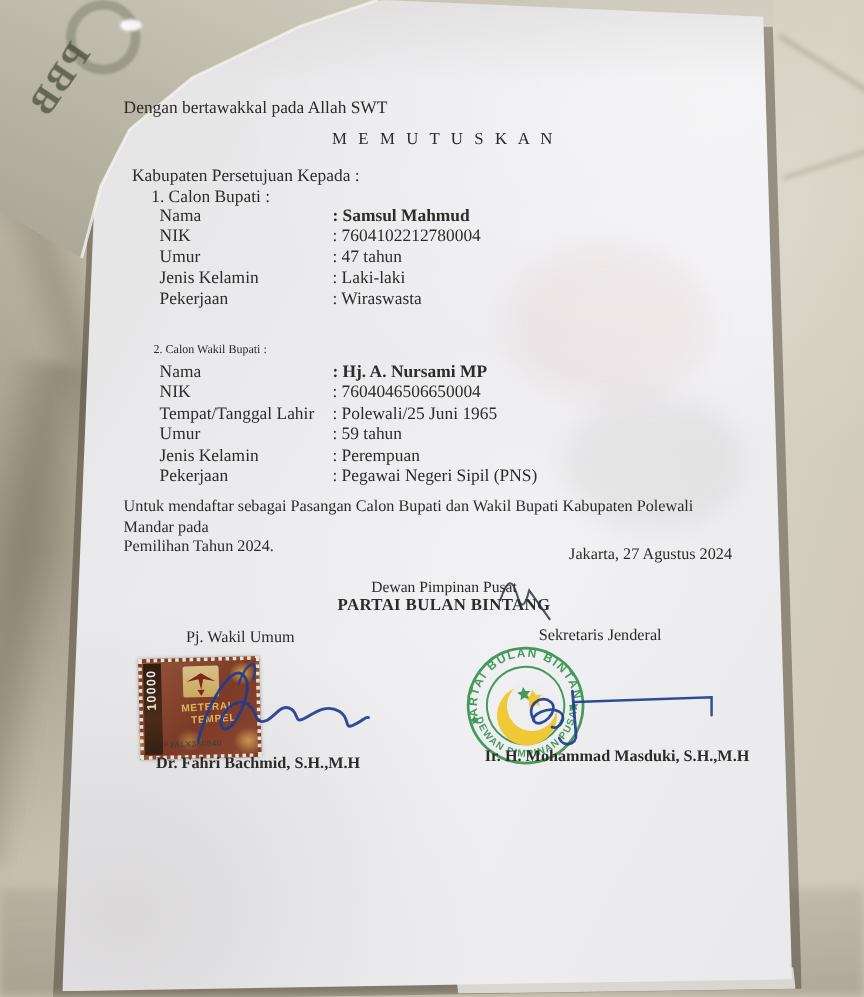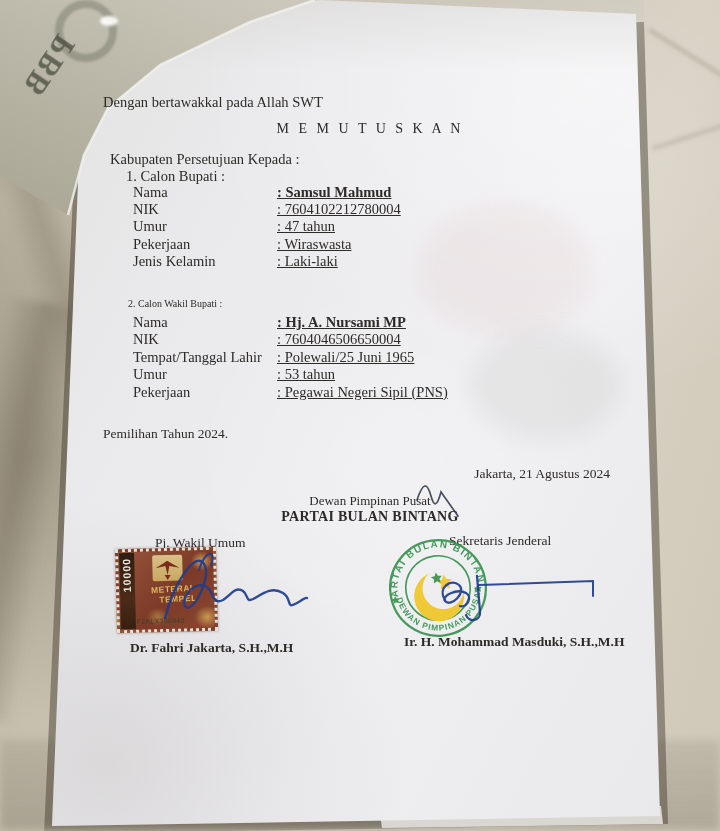--- a/index.html
+++ b/index.html
@@ -50,31 +50,31 @@
     background:linear-gradient(205deg,#ccc8bb 5%,#bdb9aa 45%,#aaa695 95%);}
   .fold-edge{left:0;top:0;width:340px;height:230px;pointer-events:none;}
   .pbb{left:16px;top:48px;font-weight:bold;font-size:31px;letter-spacing:2px;
     color:rgba(66,71,56,0.72);transform:rotate(-56deg) scaleX(-1);filter:blur(0.6px);}
   .pbb-circle{left:55px;top:0px;width:46px;height:46px;border-radius:50%;
     border:8px solid rgba(88,94,76,0.35);filter:blur(1px);}
   .fold-glare{left:100px;top:16px;width:18px;height:10px;border-radius:50%;
     background:rgba(255,255,255,0.9);filter:blur(1.5px);}
 
   
-  .doc-text{color:#2d2b28;margin-top:12px;}
+  .doc-text{color:#2d2b28;}
   .opening{left:103px;top:82px;font-size:14.5px;}
   .heading{left:140px;top:109px;width:460px;text-align:center;font-weight:normal;
            font-size:14px;letter-spacing:3px;}
   .intro{left:110px;top:139px;font-size:14.5px;}
   .sec-title1{left:126px;top:156px;font-size:14.5px;}
   .sec-title2{left:128px;top:286px;font-size:10px;}
   .rows{font-size:14.5px;}
   .rows1{left:133px;top:172px;}
   .rows2{left:133px;top:302px;}
-  .row{height:17.2px;white-space:nowrap;text-decoration:underline;}
+  .row{height:17.2px;white-space:nowrap;}
   .rows2 .row{height:17.4px;}
   .lbl{display:inline-block;width:144px;}
   .bold{font-weight:bold;}
   .closing{left:103px;top:414px;width:515px;font-size:13.5px;line-height:16.5px;}
   .dateline{left:310px;top:454px;width:300px;text-align:right;font-size:13.5px;}
   .org{left:140px;top:481px;width:460px;text-align:center;}
   .org-l1{font-size:13px;}
   .org-l2{font-size:14px;font-weight:bold;letter-spacing:0.3px;}
   .role-left{left:155px;top:523px;font-size:13.5px;}
   .role-right{left:449px;top:521px;font-size:13.5px;}
@@ -147,50 +147,54 @@
   <div class="row">
     <span class="lbl">Nama</span><span class="val bold">: Samsul Mahmud</span>
   </div>
   <div class="row">
     <span class="lbl">NIK</span><span class="val">: 7604102212780004</span>
   </div>
   <div class="row">
     <span class="lbl">Umur</span><span class="val">: 47 tahun</span>
   </div>
   <div class="row">
+    <span class="lbl">Jenis Kelamin</span><span class="val">: Laki-laki</span>
+  </div>
+  <div class="row">
     <span class="lbl">Pekerjaan</span><span class="val">: Wiraswasta</span>
-  </div>
-  <div class="row">
-    <span class="lbl">Jenis Kelamin</span><span class="val">: Laki-laki</span>
   </div>
 </div>
 
 <div class="abs doc-text sec-title2">2.  Calon Wakil  Bupati :</div>
 <div class="abs doc-text rows rows2">
   <div class="row">
     <span class="lbl">Nama</span><span class="val bold">: Hj. A. Nursami MP</span>
   </div>
   <div class="row">
     <span class="lbl">NIK</span><span class="val">: 7604046506650004</span>
   </div>
   <div class="row">
     <span class="lbl">Tempat/Tanggal Lahir</span><span class="val">: Polewali/25 Juni 1965</span>
   </div>
   <div class="row">
-    <span class="lbl">Umur</span><span class="val">: 53 tahun</span>
+    <span class="lbl">Umur</span><span class="val">: 59 tahun</span>
+  </div>
+  <div class="row">
+    <span class="lbl">Jenis Kelamin</span><span class="val">: Perempuan</span>
   </div>
   <div class="row">
     <span class="lbl">Pekerjaan</span><span class="val">: Pegawai Negeri Sipil (PNS)</span>
   </div>
 </div>
 
 <div class="abs doc-text closing">
+  <div>Untuk mendaftar sebagai  Pasangan Calon Bupati dan Wakil Bupati Kabupaten Polewali Mandar  pada</div>
   <div>Pemilihan Tahun 2024.</div>
 </div>
-<div class="abs doc-text dateline">Jakarta, 21 Agustus  2024</div>
+<div class="abs doc-text dateline">Jakarta, 27 Agustus  2024</div>
 
 <div class="abs doc-text org">
   <div class="org-l1">Dewan Pimpinan Pusat</div>
   <div class="org-l2">PARTAI BULAN BINTANG</div>
 </div>
 
 <div class="abs doc-text role-left">Pj. Wakil  Umum</div>
 <div class="abs doc-text role-right">Sekretaris Jenderal</div>
 
 <div class="abs meterai">
@@ -240,14 +244,14 @@
 <svg class="abs sig sig-right" viewBox="0 0 175 65">
   <path d="M12,32 C4,20 18,10 26,17 C34,24 18,40 12,33 C8,28 24,20 33,25
            C40,29 34,40 27,38" fill="none" stroke="#1e3d8e" stroke-width="2.3" stroke-linecap="round" opacity="0.92"></path>
   <path d="M44,8 L47,44 C48,53 36,55 33,47" fill="none" stroke="#1e3d8e" stroke-width="2.3" stroke-linecap="round" opacity="0.92"></path>
   <path d="M46,17 L160,13 L160,28" fill="none" stroke="#1e3d8e" stroke-width="2" stroke-linecap="round" opacity="0.92"></path>
 </svg>
 <svg class="abs sig pen-check" viewBox="0 0 50 42">
   <path d="M5,24 C11,6 15,6 19,20 C22,31 25,31 29,16 L46,40" fill="none" stroke="#2b3442" stroke-width="1.7" stroke-linecap="round" opacity="0.85"></path>
 </svg>
 
-<div class="abs doc-text name-left">Dr. Fahri Jakarta, S.H.,M.H</div>
+<div class="abs doc-text name-left">Dr. Fahri Bachmid, S.H.,M.H</div>
 <div class="abs doc-text name-right">Ir. H. Mohammad Masduki, S.H.,M.H</div>
 
 </body></html>

